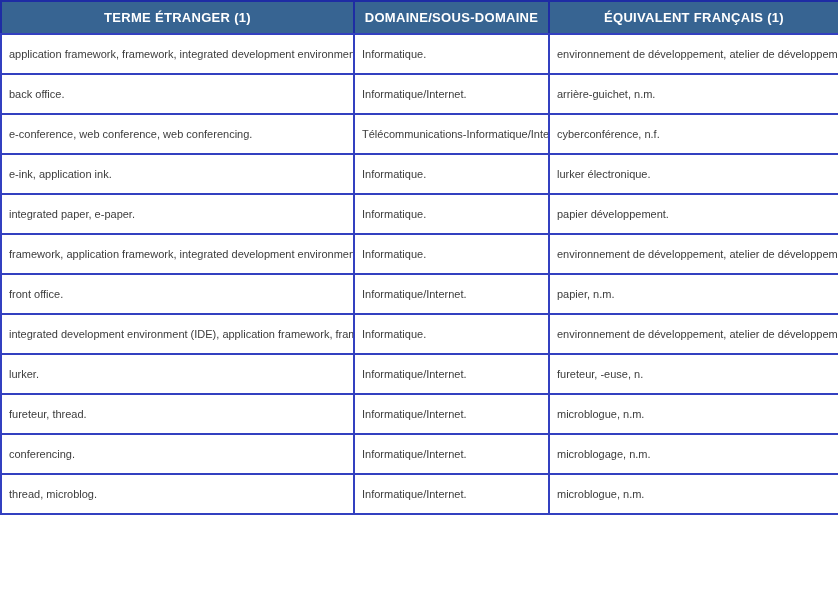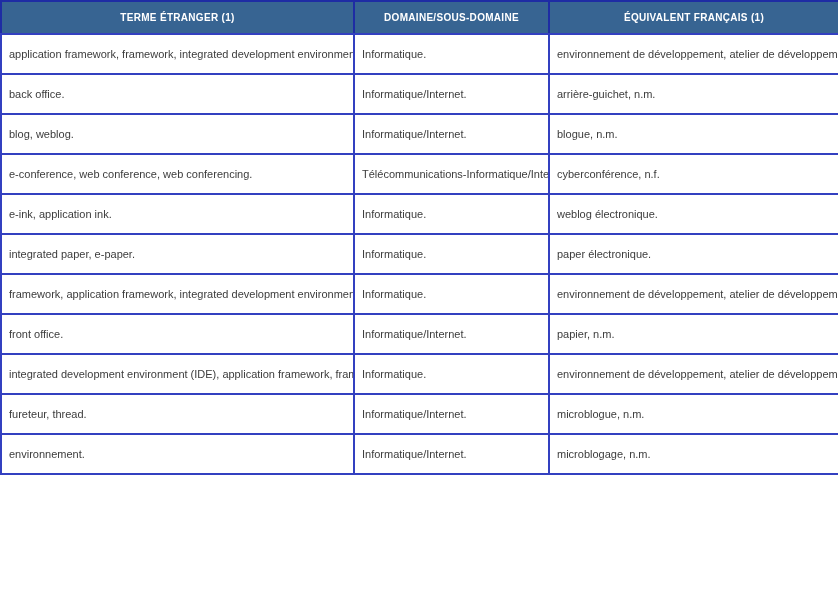--- a/index.html
+++ b/index.html
@@ -21,21 +21,21 @@
     width: 838px;
     border: 2px solid var(--outer-border, #1e2ca4);
   }
   table.terms col.c1 { width: 353px; }
   table.terms col.c2 { width: 195px; }
   table.terms col.c3 { width: 290px; }
 
   table.terms th {
     background: var(--header-bg, #376492);
     color: var(--header-text, #ffffff);
-    font-size: 10px;
+    font-size: 13px;
     font-weight: bold;
     letter-spacing: 0.3px;
     text-align: center;
     vertical-align: middle;
     border: 2px solid var(--outer-border, #1e2ca4);
     border-bottom: 2px solid var(--border, #3340c0);
     padding: 0 4px;
     overflow: hidden;
     white-space: nowrap;
   }
@@ -76,59 +76,64 @@
           <td>application framework, framework, integrated development environment (IDE).</td>
           <td>Informatique.</td>
           <td>environnement de développement, atelier de développement.</td>
         </tr>
         <tr>
           <td>back office.</td>
           <td>Informatique/Internet.</td>
           <td>arrière-guichet, n.m.</td>
         </tr>
         <tr>
-          <td>blog, weblog.</td>
-          <td>Informatique/Internet.</td>
-          <td>blogue, n.m.</td>
-        </tr>
-        <tr>
           <td>e-conference, web conference, web conferencing.</td>
           <td>Télécommunications-Informatique/Internet.</td>
           <td>cyberconférence, n.f.</td>
         </tr>
         <tr>
           <td>e-ink, application ink.</td>
           <td>Informatique.</td>
-          <td>weblog électronique.</td>
+          <td>lurker électronique.</td>
         </tr>
         <tr>
           <td>integrated paper, e-paper.</td>
           <td>Informatique.</td>
-          <td>paper électronique.</td>
+          <td>papier développement.</td>
         </tr>
         <tr>
           <td>framework, application framework, integrated development environment (IDE).</td>
           <td>Informatique.</td>
           <td>environnement de développement, atelier de développement.</td>
         </tr>
         <tr>
           <td>front office.</td>
           <td>Informatique/Internet.</td>
           <td>papier, n.m.</td>
         </tr>
         <tr>
           <td>integrated development environment (IDE), application framework, framework.</td>
           <td>Informatique.</td>
           <td>environnement de développement, atelier de développement.</td>
         </tr>
         <tr>
+          <td>lurker.</td>
+          <td>Informatique/Internet.</td>
+          <td>fureteur, -euse, n.</td>
+        </tr>
+        <tr>
           <td>fureteur, thread.</td>
           <td>Informatique/Internet.</td>
           <td>microblogue, n.m.</td>
         </tr>
         <tr>
-          <td>environnement.</td>
+          <td>conferencing.</td>
           <td>Informatique/Internet.</td>
           <td>microblogage, n.m.</td>
+        </tr>
+        <tr>
+          <td>thread, microblog.</td>
+          <td>Informatique/Internet.</td>
+          <td>microblogue, n.m.</td>
         </tr>
       </tbody>
   </table>
 </div>
 
 </body></html>

